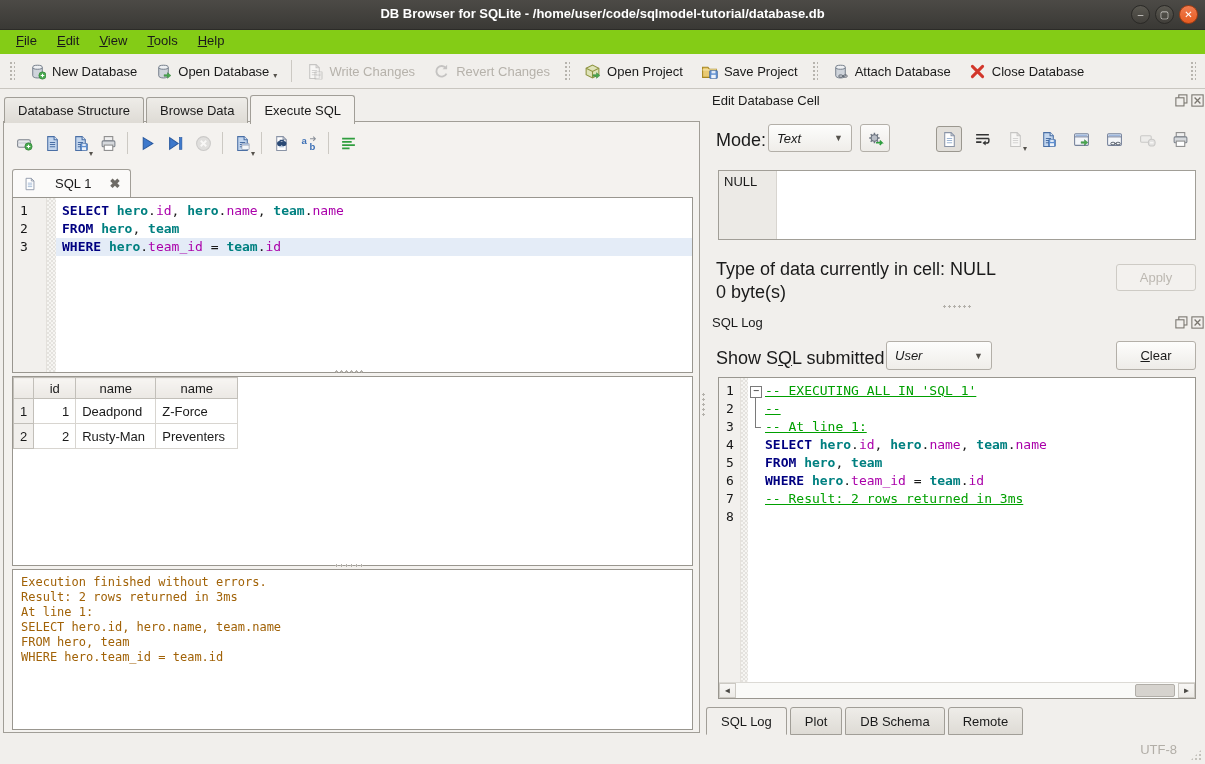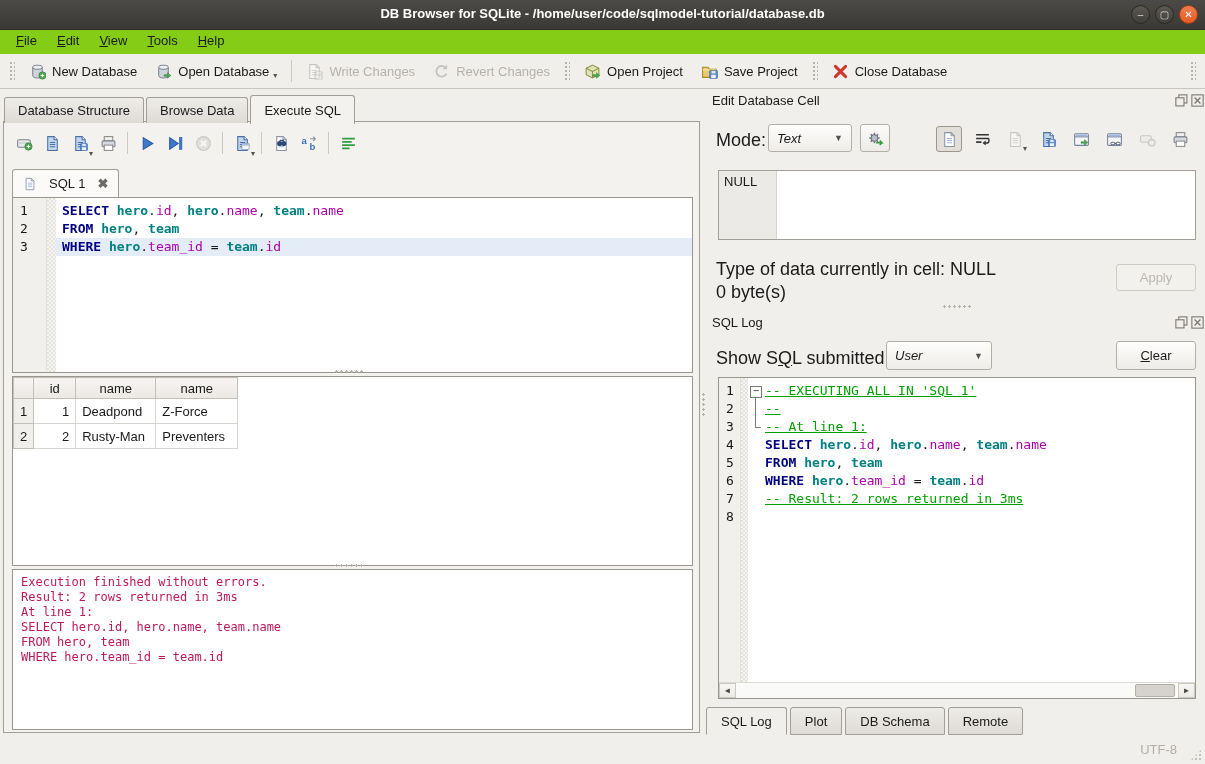--- a/index.html
+++ b/index.html
@@ -33,21 +33,21 @@
   .mtab{height:26px;display:flex;align-items:center;padding:0 13px;background:linear-gradient(#eeece8,#dedbd5);border:1px solid #a19e97;border-bottom:none;border-radius:3px 3px 0 0;margin-right:2px;}
   .mtab.active{height:29px;background:#f4f2ef;margin-bottom:-1px;}
   .frame{position:absolute;left:3px;top:121px;width:697px;height:612px;border:1px solid #a19e97;background:#f4f2ef;}
 
   
   .ed-toolbar{position:absolute;left:6px;top:7px;display:flex;align-items:center;}
   .itb{width:28px;height:28px;display:flex;align-items:center;justify-content:center;position:relative;border-radius:3px;}
   .itb.disabled svg{opacity:.45;filter:grayscale(1);}
   .itb .caret{position:absolute;right:1px;bottom:-1px;}
 
-  .sqltab{position:absolute;left:8px;top:47px;height:28px;display:flex;align-items:center;gap:12px;padding:0 10px;background:#fbfaf9;border:1px solid #a19e97;border-bottom:none;border-radius:3px 3px 0 0;z-index:2;}
+  .sqltab{position:absolute;left:8px;top:47px;height:28px;display:flex;align-items:center;gap:18px;padding:0 10px;background:#fbfaf9;border:1px solid #a19e97;border-bottom:none;border-radius:3px 3px 0 0;z-index:2;}
   .sqltab .x{color:#6e6b66;font-weight:bold;font-size:13px;}
 
   
   .codebox{position:absolute;background:#fff;border:1px solid #99968f;overflow:hidden;font-family:"DejaVu Sans Mono",monospace;font-size:13px;}
   #editor-box{left:8px;top:75px;width:681px;height:176px;}
   #log-box{left:718px;top:377px;width:478px;height:322px;position:absolute;}
   .gutterbg{position:absolute;left:0;top:0;bottom:0;background:#f2f0ed;border-right:1px solid #e4e1dc;}
   .checker{position:absolute;top:0;bottom:0;background:repeating-conic-gradient(#e4e2de 0% 25%,#f6f5f2 0% 50%) 0 0/4px 4px;}
   .codelines{position:absolute;left:0;right:0;top:0;padding-top:4px;}
   .crow{display:flex;height:18px;line-height:18px;position:relative;}
@@ -71,21 +71,21 @@
   #results-box{position:absolute;left:8px;top:254px;width:681px;height:190px;background:#fff;border:1px solid #99968f;}
   .res-table{border-collapse:collapse;font-size:13px;}
   .res-table th{background:linear-gradient(#f7f5f2,#ebe8e4);border:1px solid #c2bfb9;font-weight:normal;height:21px;padding:0 6px;text-align:center;}
   .res-table td{border:1px solid #d8d5d0;background:#fff;height:25px;padding:0 6px;}
   .res-table td.rn{background:#f1efec;border-color:#c2bfb9;text-align:left;width:20px;}
   .res-table td.num{text-align:right;}
   .col-id{width:42px;} .col-n1{width:80px;} .col-n2{width:82px;}
 
   
   #msg-box{position:absolute;left:8px;top:447px;width:681px;height:161px;background:#fff;border:1px solid #99968f;padding:5px 8px;}
-  #msg-box pre{font-family:"DejaVu Sans Mono",monospace;font-size:12px;line-height:15px;color:#be185d;white-space:pre-line;}
+  #msg-box pre{font-family:"DejaVu Sans Mono",monospace;font-size:12px;line-height:15px;color:#a16207;white-space:pre-line;}
 
   .hdots{position:absolute;width:30px;height:5px;background:radial-gradient(circle,#b3b0aa 1px,transparent 1.2px) 0 0/5px 5px;}
   .vdots{position:absolute;width:5px;height:26px;background:radial-gradient(circle,#b3b0aa 1px,transparent 1.2px) 0 0/5px 5px;}
 
   
   .dock-title{position:absolute;font-size:13px;color:#1a1a1a;}
   .dock-icons{position:absolute;display:flex;gap:3px;}
   .dock-icons svg{width:13px;height:13px;}
   .label{position:absolute;font-size:18px;}
   .combo{position:absolute;display:flex;align-items:center;border:1px solid #b3afa8;border-radius:3px;background:linear-gradient(#fdfdfc,#efede9);padding:0 8px;font-style:italic;}
@@ -299,20 +299,29 @@
   <div class="tb-btn">
     <svg class="ic">
         <use href="#s-folder"></use>
         <svg x="8" y="7" width="9" height="9" viewBox="0 0 16 16">
           <use href="#s-disk"></use>
         </svg>
       </svg>
     <span>Save Project</span>
   </div>
   <div class="tb-grip"></div>
+  <div class="tb-btn">
+    <svg class="ic">
+        <use href="#s-db"></use>
+        <svg x="6" y="8" width="10" height="10" viewBox="0 0 16 16">
+          <use href="#s-chain"></use>
+        </svg>
+      </svg>
+    <span>Attach Database</span>
+  </div>
   <div class="tb-btn">
     <svg class="ic">
         <use href="#s-cross"></use>
       </svg>
     <span>Close Database</span>
   </div>
   <div class="tb-grip" style="margin-left:auto"></div>
 </div>
 
 <div class="tabs-row">

